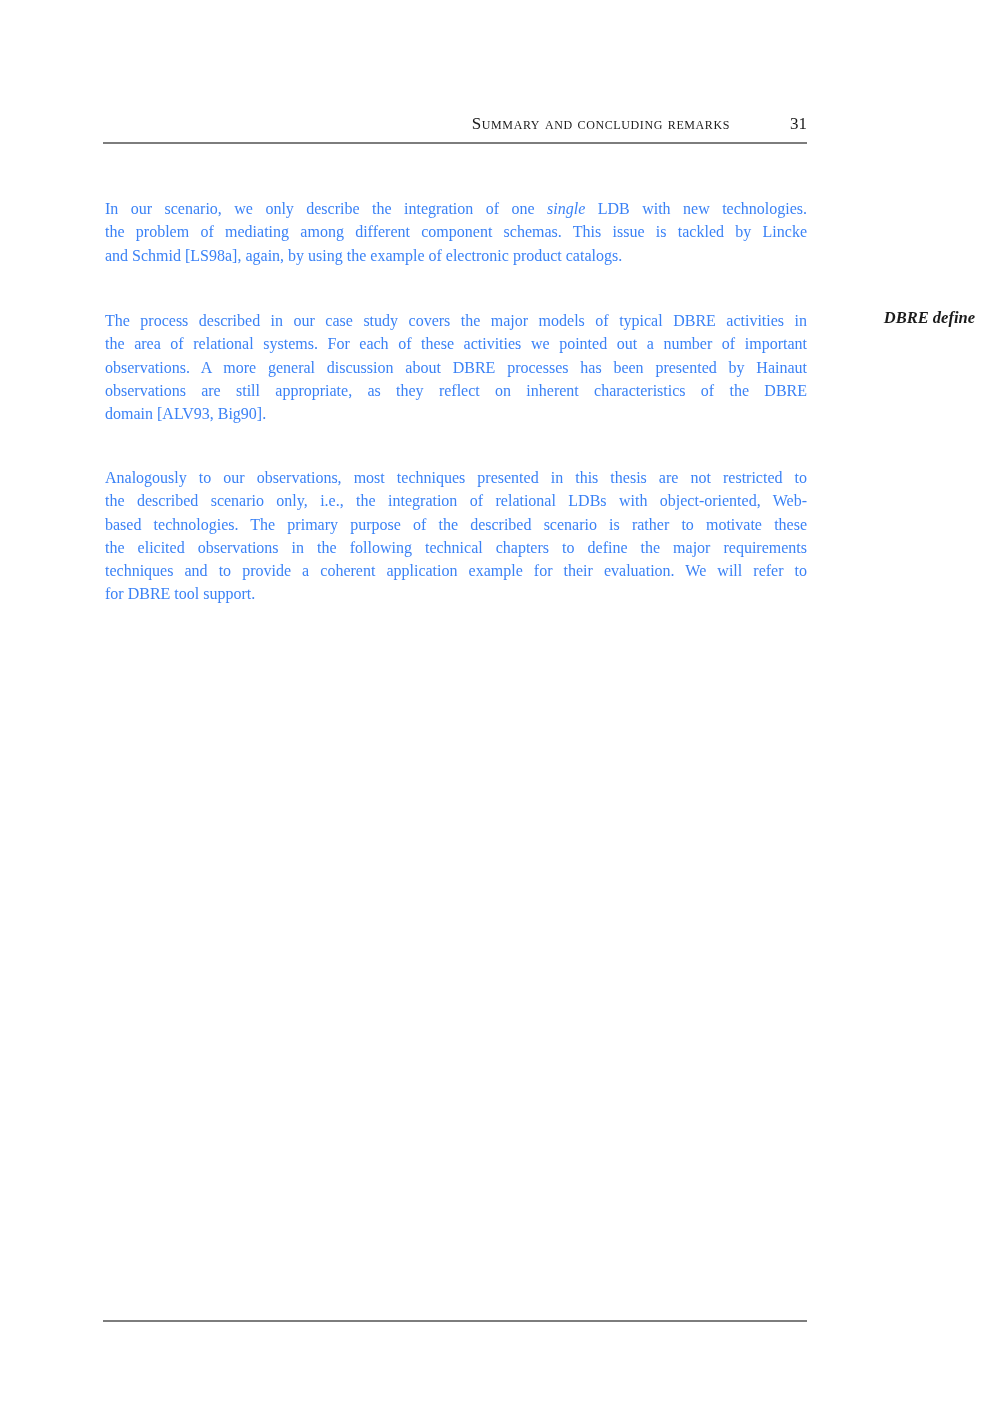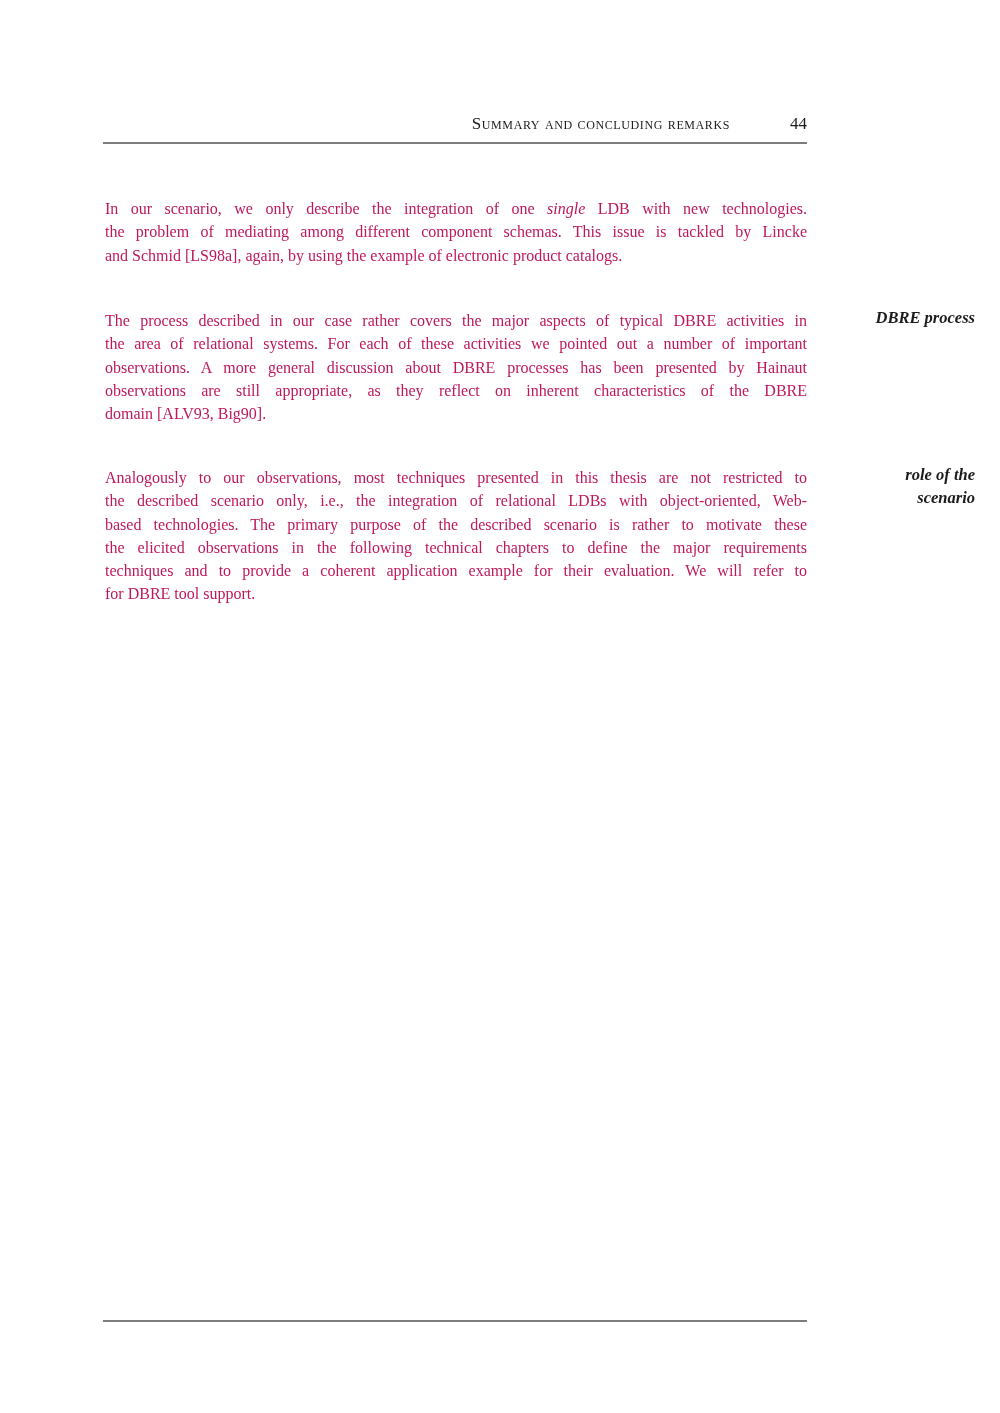--- a/index.html
+++ b/index.html
@@ -43,21 +43,21 @@
   .rule-top { top: 142px; }
   .rule-bottom { top: 1320px; }
 
   
   .para {
     position: absolute;
     left: 105px;
     width: 702px;
     font-size: 16px;
     line-height: 23.3px;
-    color: #be185d;
+    color: #3b82f6;
   }
   .para-1 { top: 197px; }
   .para-2 { top: 309px; }
   .para-3 { top: 466px; }
   .jline {
     text-align: justify;
     text-align-last: justify;
     white-space: normal;
   }
   .lline {
@@ -80,52 +80,48 @@
   .margin-note-1 { top: 306px; }
   .margin-note-2 { top: 463px; }
 </style>
 </head>
 <body>
 
 <div class="page">
 
   <div class="running-header">
     <span class="title">Summary and concluding remarks</span>
-    <span class="pagenum">44</span>
+    <span class="pagenum">31</span>
   </div>
 
   <div class="rule rule-top"></div>
 
   <div class="para para-1">
     <div class="jline">In our scenario, we only describe the integration of one <i>single</i> LDB with new technologies.</div>
     <div class="jline">the problem of mediating among different component schemas. This issue is tackled by Lincke</div>
     <div class="lline">and Schmid [LS98a], again, by using the example of electronic product catalogs.</div>
   </div>
 
   <div class="para para-2">
-    <div class="jline">The process described in our case rather covers the major aspects of typical DBRE activities in</div>
+    <div class="jline">The process described in our case study covers the major models of typical DBRE activities in</div>
     <div class="jline">the area of relational systems. For each of these activities we pointed out a number of important</div>
     <div class="jline">observations. A more general discussion about DBRE processes has been presented by Hainaut</div>
     <div class="jline">observations are still appropriate, as they reflect on inherent characteristics of the DBRE</div>
     <div class="lline">domain [ALV93, Big90].</div>
   </div>
 
   <div class="para para-3">
     <div class="jline">Analogously to our observations, most techniques presented in this thesis are not restricted to</div>
     <div class="jline">the described scenario only, i.e., the integration of relational LDBs with object-oriented, Web-</div>
     <div class="jline">based technologies. The primary purpose of the described scenario is rather to motivate these</div>
     <div class="jline">the elicited observations in the following technical chapters to define the major requirements</div>
     <div class="jline">techniques and to provide a coherent application example for their evaluation. We will refer to</div>
     <div class="lline">for DBRE tool support.</div>
   </div>
 
   <div class="margin-note margin-note-1">
-    <div>DBRE process</div>
+    <div>DBRE define</div>
   </div>
 
-  <div class="margin-note margin-note-2">
-    <div>role of the</div>
-    <div>scenario</div>
-  </div>
 
   <div class="rule rule-bottom"></div>
 
 </div>
 
 </body></html>

